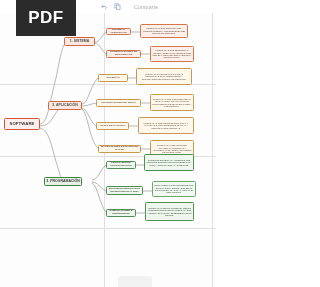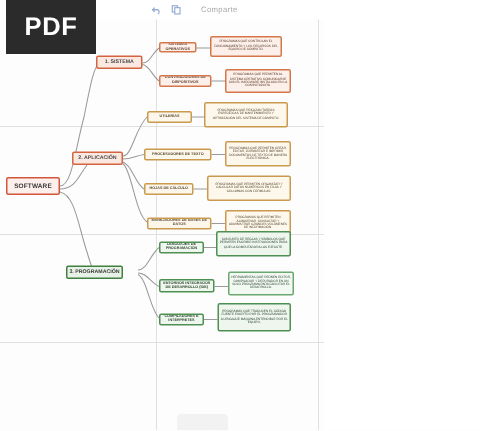--- a/index.html
+++ b/index.html
@@ -42,21 +42,21 @@
   }
   .tb-icon svg{display:block;}
   .tb-share{
     margin-left:13px;font-size:5.2px;color:#a8a8a8;letter-spacing:.2px;
     white-space:nowrap;
   }
   .tb-spacer{flex:1;}
 
   
   .pdf-badge{
-    position:absolute;left:4px;top:0;width:60px;height:36px;
+    position:absolute;left:16px;top:0;width:60px;height:36px;
     background:#2b2b2b;z-index:40;
     display:flex;align-items:center;justify-content:center;
   }
   .pdf-badge span{
     color:#ffffff;font-size:17px;font-weight:bold;letter-spacing:.5px;
     font-family:"Liberation Sans", sans-serif;
   }
 
   
   svg.links{position:absolute;left:0;top:0;width:216px;height:287px;z-index:5;}

